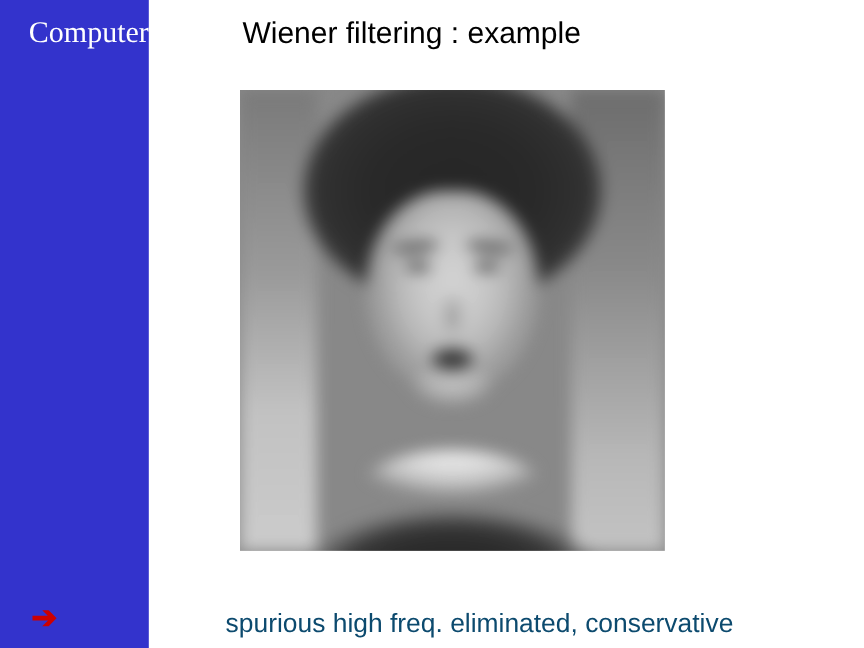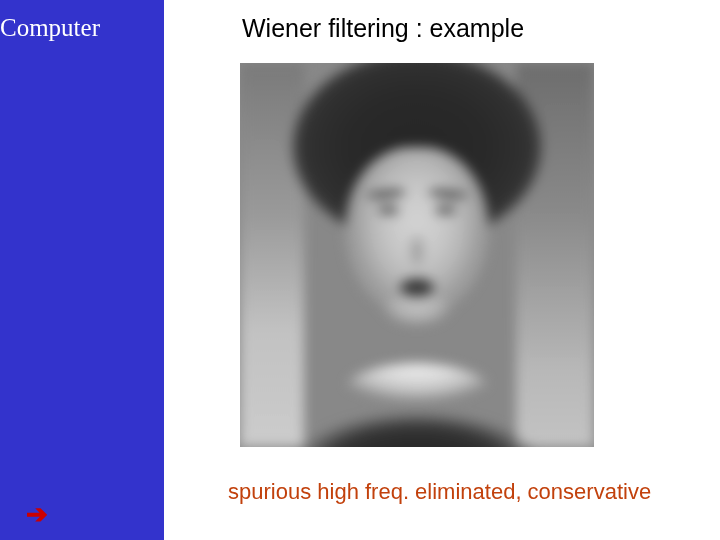--- a/index.html
+++ b/index.html
@@ -5,27 +5,27 @@
   * { box-sizing: border-box; margin: 0; padding: 0; }
   body {
     width: 720px;
     height: 540px;
     overflow: hidden;
     font-family: Arial, Helvetica, sans-serif;
     background: #fff;
     display: flex;
   }
   .sidebar {
-    width: 164px;
+    width: 124px;
     height: 540px;
     background: #3333cc;
     color: #fff;
     font-family: "Times New Roman", Times, serif;
     font-size: 25px;
-    text-align: left;
+    text-align: right;
     padding-top: 14px;
     position: relative;
     flex-shrink: 0;
   }
   .sidebar .line1, .sidebar .line2 { line-height: 1.15; }
   .arrow {
     position: absolute;
     bottom: 10px;
     left: 26px;
     font-size: 26px;
@@ -35,21 +35,21 @@
   .main {
     flex: 1;
     position: relative;
     padding-top: 14px;
     padding-left: 40px;
   }
   .title {
     font-size: 25px;
     color: #000;
     margin-left: 38px;
-    margin-bottom: 20px;
+    margin-bottom: 32px;
   }
   .imgbox {
     width: 354px;
     height: 384px;
     margin-left: 36px;
     background: #888;
     position: relative;
     overflow: hidden;
   }
   
@@ -115,24 +115,24 @@
     position: absolute; left: 28%; bottom: 4%; width: 44%; height: 18%;
     background: radial-gradient(60% 60% at 50% 0%, #e6e6e6 0%, #d8d8d8 40%, #bcbcbc 70%, rgba(188,188,188,0) 95%);
     border-radius: 50% 50% 40% 40%;
   }
   .shoulders {
     position: absolute; left: 6%; bottom: -6%; width: 88%; height: 34%;
     background: radial-gradient(55% 60% at 50% 100%, #2e2e2e 0%, #2e2e2e 35%, #3a3a3a 55%, rgba(58,58,58,0) 75%);
     border-radius: 50% 50% 0 0;
   }
   .caption {
-    margin-top: 32px;
+    margin-top: 48px;
     margin-left: 24px;
     font-size: 22px;
-    color: #c2410c;
+    color: #0c4a6e;
   }
 </style>
 </head>
 <body>
 
 <div class="sidebar">
   <div class="line1">Computer</div>
   <div class="arrow">➔</div>
 </div>
 

